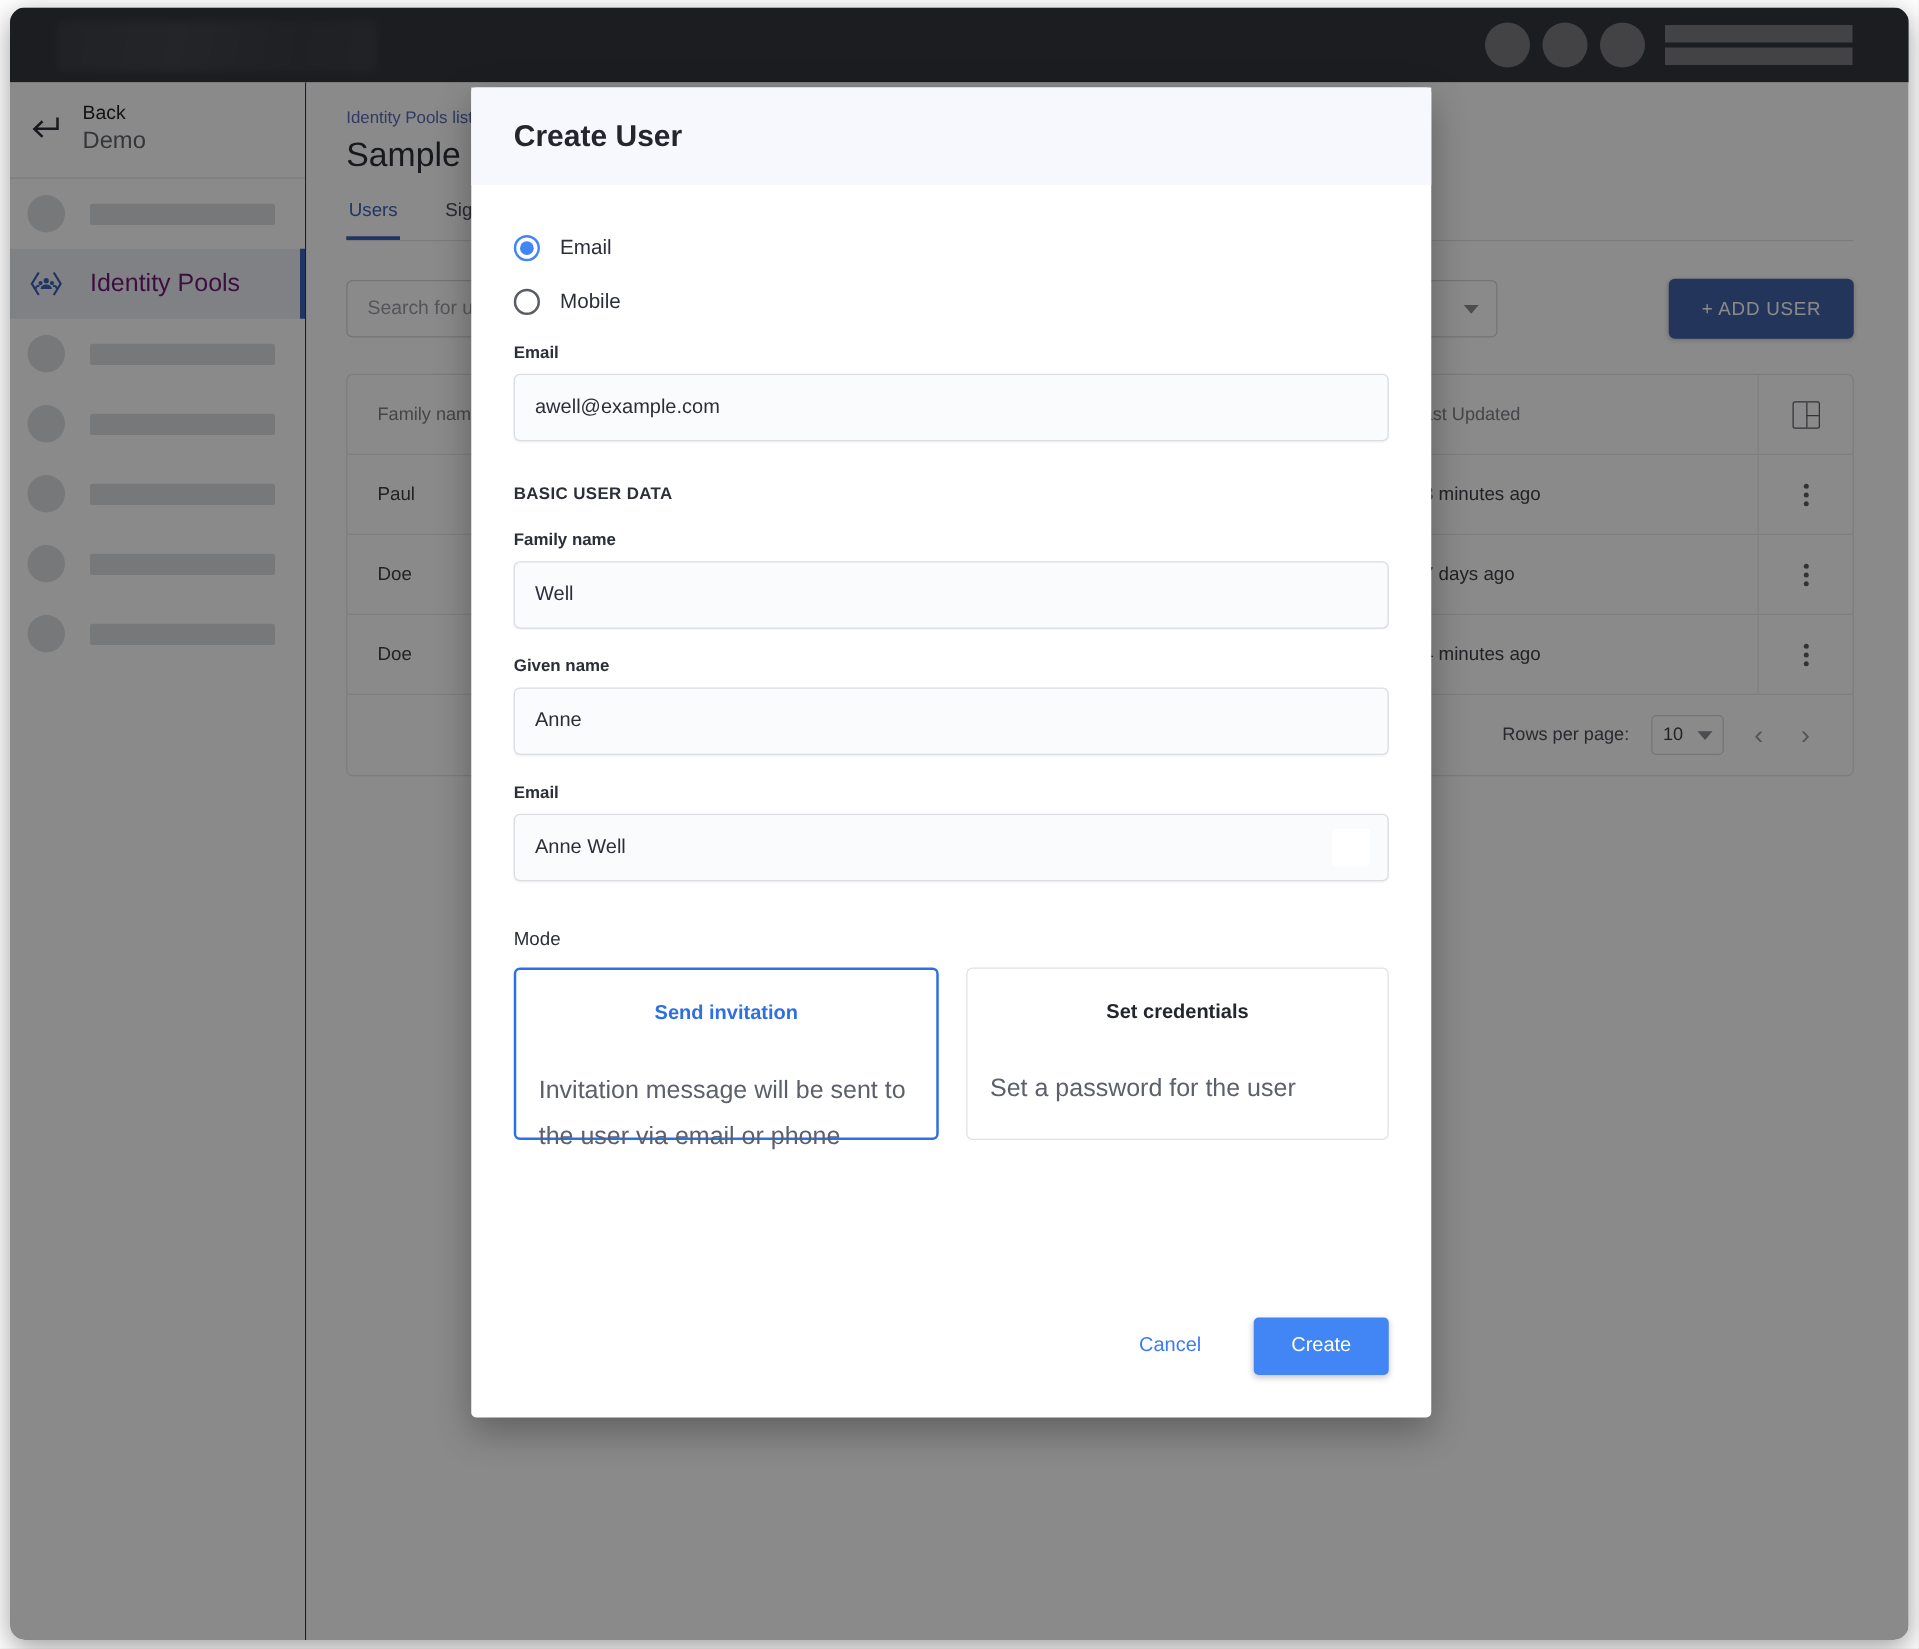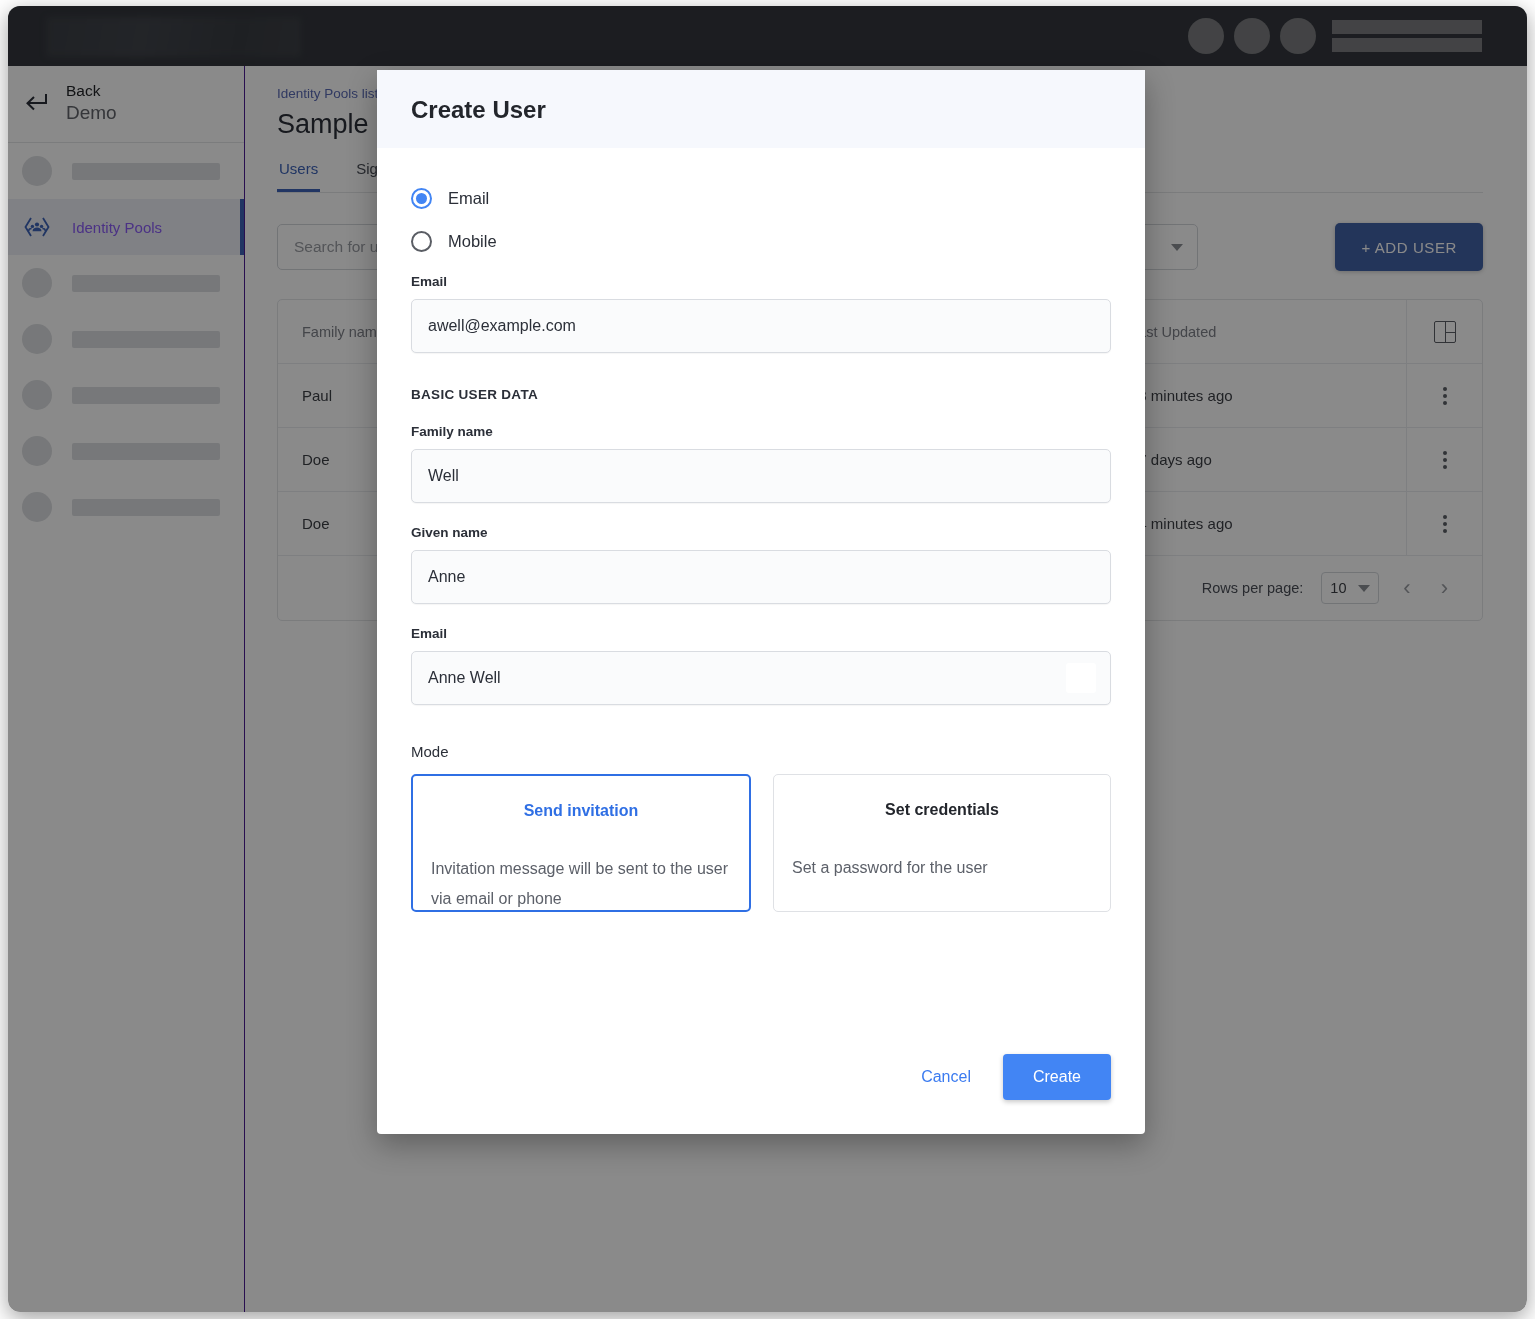--- a/index.html
+++ b/index.html
@@ -75,21 +75,21 @@
     position: relative;
   }
   .sb-skel-circle { width: 30px; height: 30px; border-radius: 50%; background: #dcdee1; flex: 0 0 30px; }
   .sb-skel-bar { height: 17px; width: 148px; background: #dcdee1; border-radius: 2px; }
 
   .sb-item-active {
     background: #eceff5;
     border-right: 4px solid #3d63b8;
   }
   .sb-item-active .sb-label {
-    color: #8b5cf6; font-size: 15px;
+    color: #701a75; font-size: 20px;
   }
   .sb-icon-pools { width: 30px; height: 30px; flex: 0 0 30px; display: flex; align-items: center; justify-content: center; color: #3d63b8; }
 
   
   .main {
     flex: 1; position: relative;
     padding: 20px 44px 0 32px;
     background: #ffffff;
     overflow: hidden;
   }
@@ -239,25 +239,25 @@
   .mode-label { font-size: 15px; color: #2b2f38; margin-top: 38px; margin-bottom: 14px; }
   .mode-cards { display: flex; gap: 22px; }
   .mode-card {
     flex: 1; height: 138px;
     border: 1px solid #dfe1e5; border-radius: 5px;
     padding: 26px 18px;
   }
   .mode-card.selected { border: 2px solid #2f6fe4; }
   .mode-card-title { font-size: 16px; font-weight: bold; color: #23262c; margin-bottom: 34px; text-align: center; }
   .mode-card.selected .mode-card-title { color: #2f6fe4; }
-  .mode-card-desc { font-size: 16px; color: #5c6069; line-height: 1.85; }
+  .mode-card-desc { font-size: 20px; color: #5c6069; line-height: 1.85; }
 
   .modal-footer {
     display: flex; align-items: center; justify-content: flex-end;
-    gap: 14px; padding: 0 34px 34px 34px;
+    gap: 24px; padding: 0 34px 34px 34px;
   }
   .btn-cancel {
     background: transparent; border: none;
     color: #3b7bf0; font-size: 16px; font-family: inherit;
     padding: 12px 18px; cursor: pointer;
   }
   .btn-create {
     background: #4285f4; border: none; border-radius: 4px;
     color: #ffffff; font-size: 16px; font-family: inherit;
     padding: 14px 30px; cursor: pointer;

